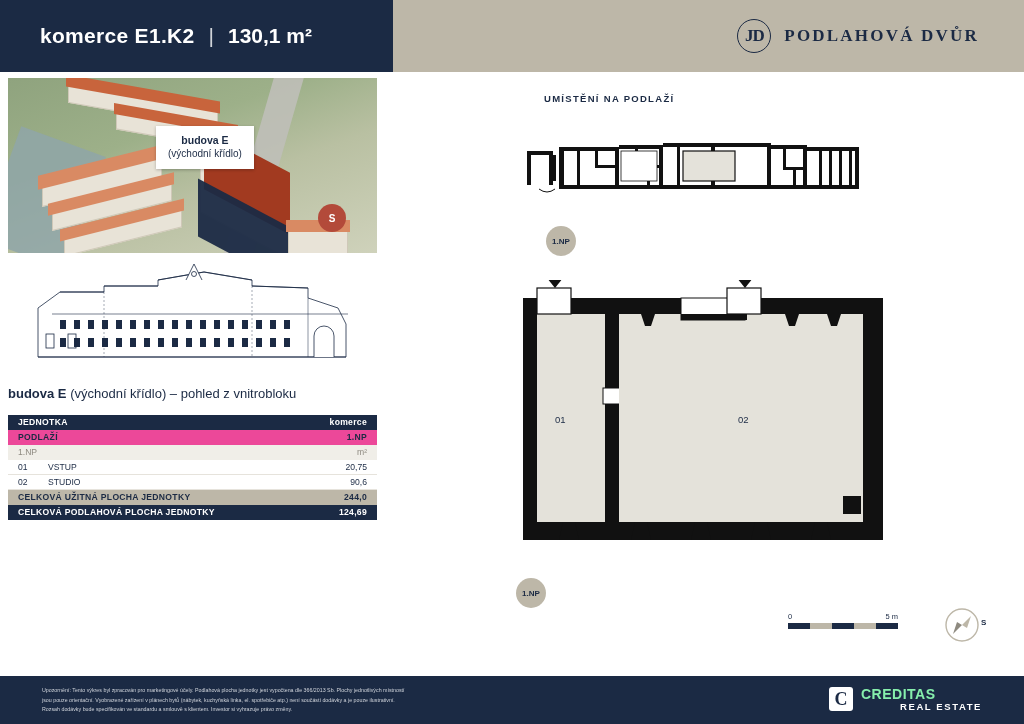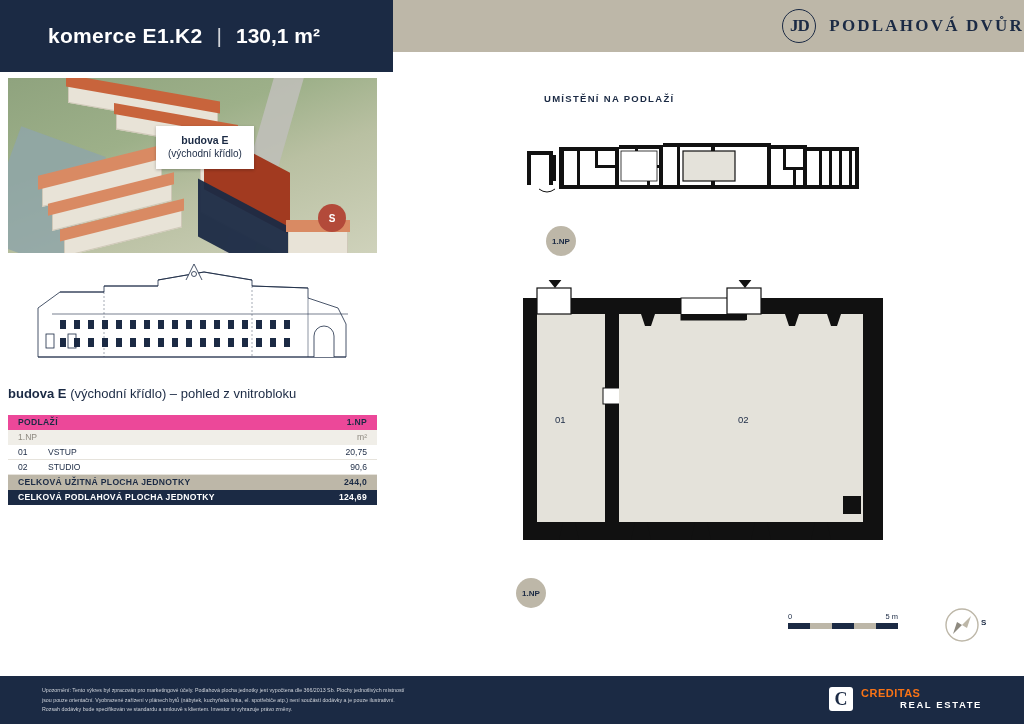--- a/index.html
+++ b/index.html
@@ -17,21 +17,20 @@
   }
 
   
   .header-left {
     position: absolute;
     left: 0; top: 0;
     width: 393px; height: 72px;
     background: #1b2a44;
     display: flex;
     align-items: center;
-    padding-left: 8px;
   }
   .header-title {
     color: #ffffff;
     font-size: 21px;
     font-weight: bold;
     letter-spacing: 0.3px;
     padding-left: 40px;
     white-space: nowrap;
   }
   .header-sep {
@@ -42,25 +41,26 @@
     opacity: .8;
   }
   .header-area {
     color: #ffffff;
     font-size: 21px;
     font-weight: bold;
   }
   .header-right {
     position: absolute;
     left: 393px; top: 0;
-    width: 631px; height: 52px;
+    width: 631px; height: 72px;
     background: #bdb7a8;
     display: flex;
     align-items: center;
     justify-content: flex-end;
+    padding-right: 45px;
   }
   .logo-wrap {
     display: flex;
     align-items: center;
     gap: 13px;
   }
   .logo-mark {
     width: 34px; height: 34px;
     border: 1.6px solid #1b2a44;
     border-radius: 50%;
@@ -277,21 +277,21 @@
     width: 24px; height: 24px;
     background: #ffffff;
     border-radius: 3px;
     color: #1b2a44;
     font-size: 18px;
     font-weight: bold;
     font-family: "Liberation Serif", serif;
     display: flex; align-items: center; justify-content: center;
   }
   .ctext { line-height: 1.05; }
-  .ctext .c1 { color: #f97316; font-size: 11px; font-weight: bold; letter-spacing: .5px; }
+  .ctext .c1 { color: #86efac; font-size: 14px; font-weight: bold; letter-spacing: .5px; }
   .ctext .c2 { color: #ffffff; font-size: 9.5px; font-weight: bold; letter-spacing: 1.6px; margin-left: 39px; }
 </style>
 </head>
 <body>
 
 <div id="page">
 
   <div class="header-left">
     <div class="header-title">komerce E1.K2</div>
     <div class="header-sep">|</div>
@@ -393,20 +393,24 @@
         <rect x="38" y="72" width="8" height="14" fill="none" stroke="#1b2a44" stroke-width="0.8"></rect>
         <rect x="60" y="72" width="8" height="14" fill="none" stroke="#1b2a44" stroke-width="0.8"></rect>
       </g>
     </svg>
   </div>
   <div class="elev-caption">
     <b>budova E</b><span> (východní křídlo) – pohled z vnitrobloku</span>
   </div>
 
   <div class="table">
+    <div class="trow head">
+      <span>JEDNOTKA</span>
+      <span>komerce</span>
+    </div>
     <div class="trow sub">
       <span>PODLAŽÍ</span>
       <span>1.NP</span>
     </div>
     <div class="trow unitshead">
       <span>1.NP</span>
       <span>m²</span>
     </div>
     <div class="trow item">
       <span class="item-left">

